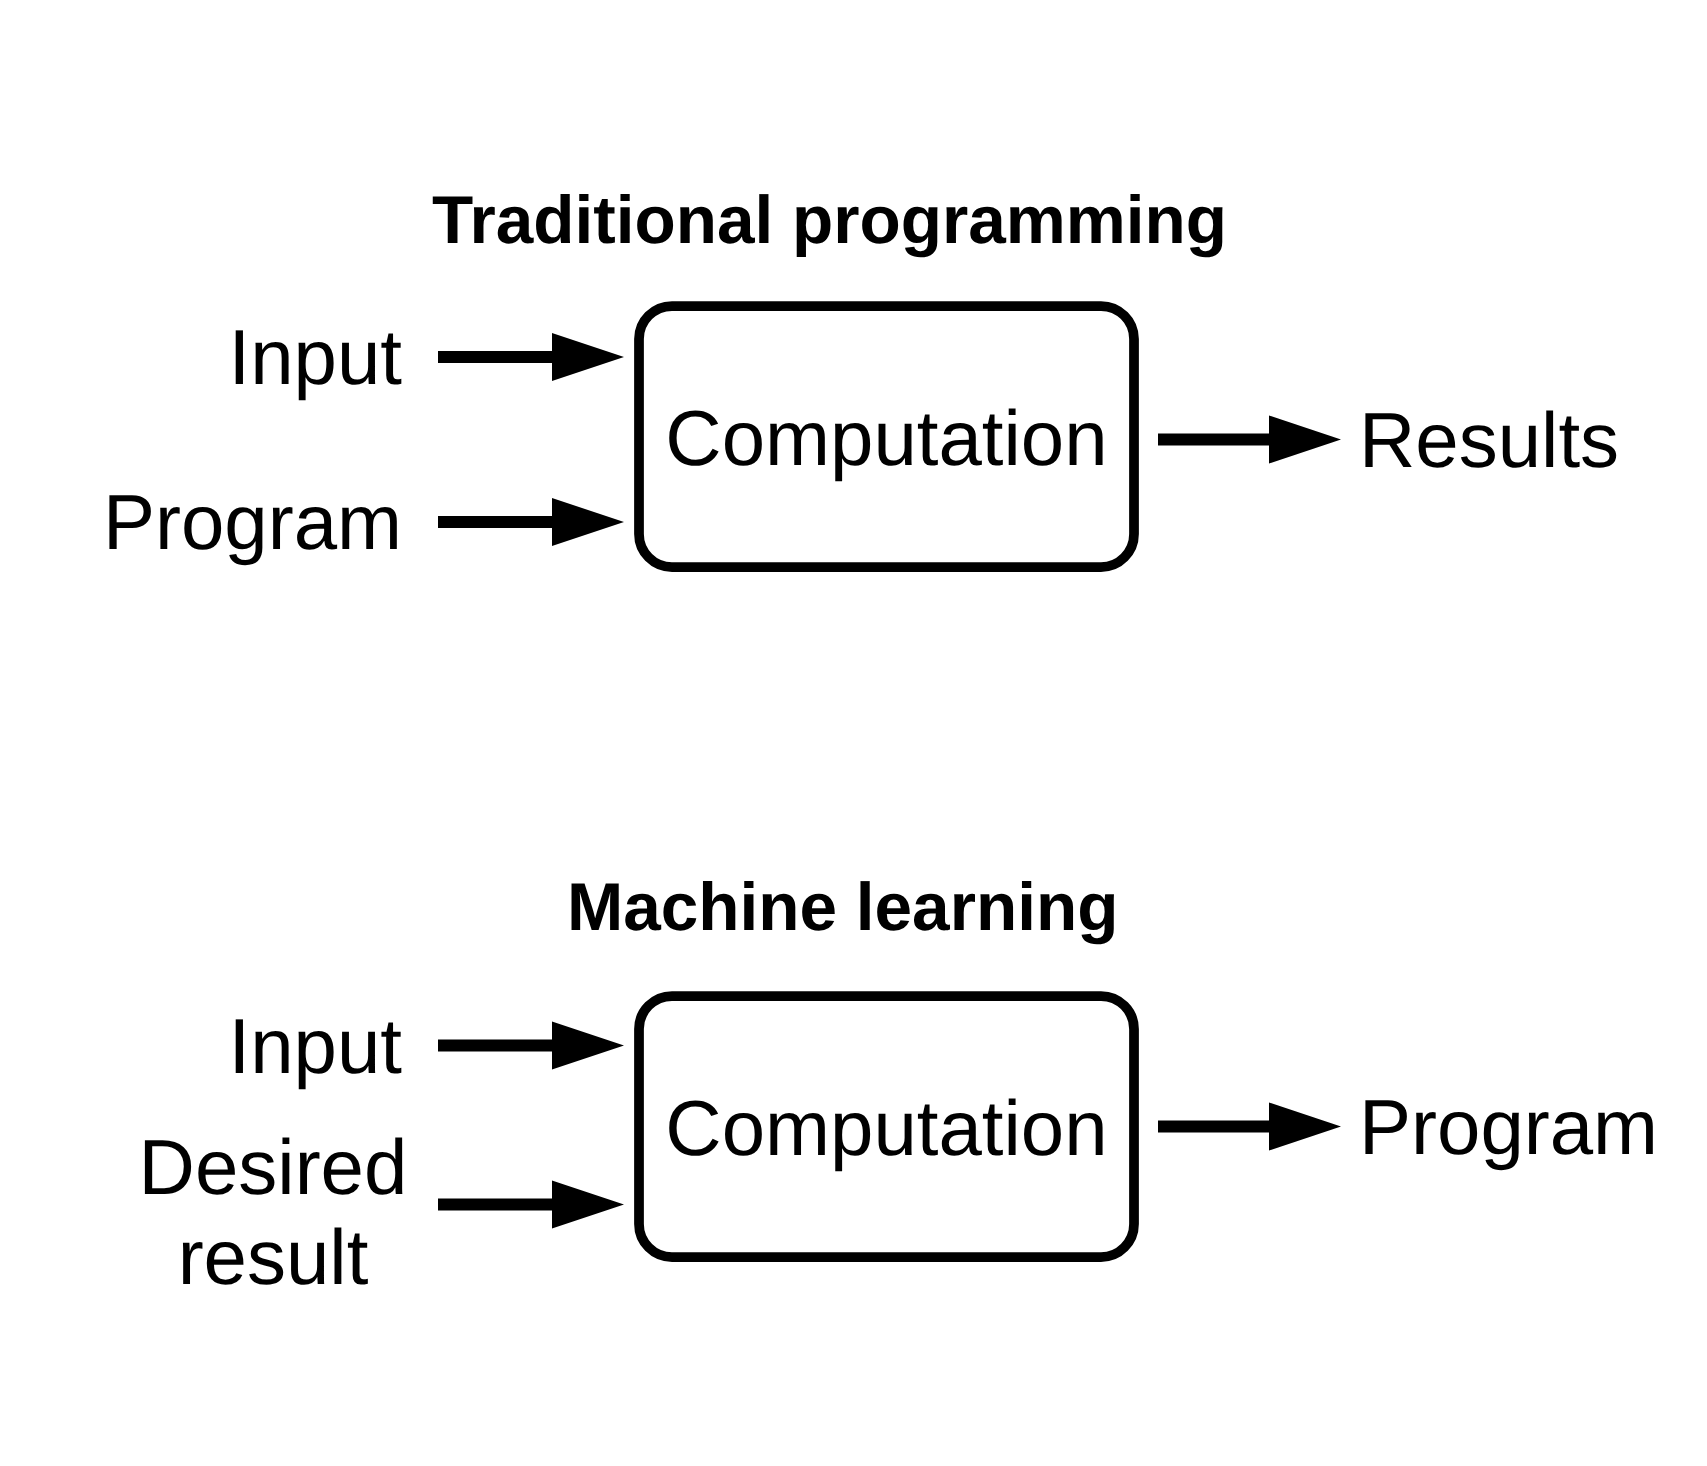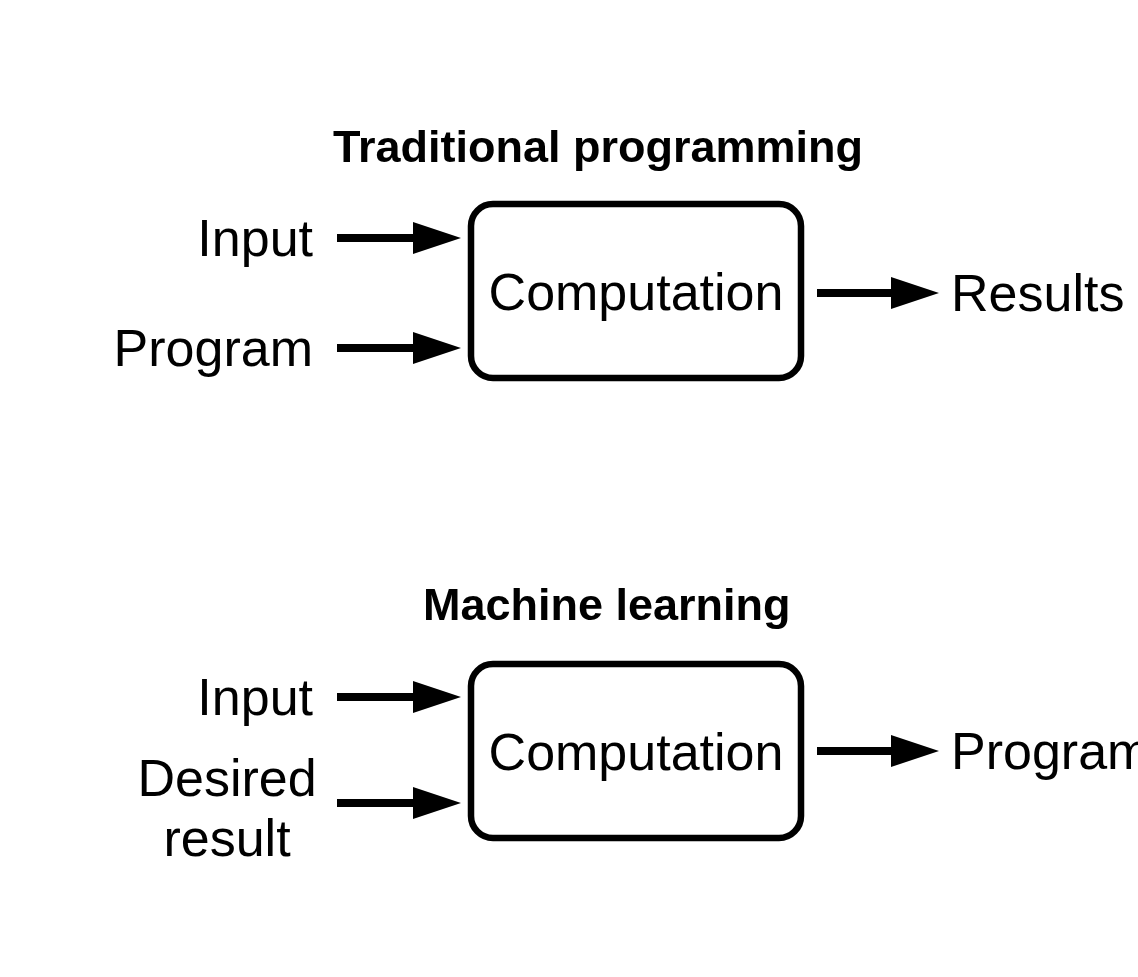--- a/index.html
+++ b/index.html
@@ -11,21 +11,20 @@
     width: 1138px;
     height: 977px;
     overflow: hidden;
     font-family: "Liberation Sans", sans-serif;
   }
   #diagram-root {
     position: relative;
     width: 938px;
     height: 977px;
     background: #ffffff;
-    padding-left: 45px;
   }
   svg#diagram-svg {
     display: block;
     width: 1138px;
     height: 977px;
   }
   .section-title {
     font-family: "Liberation Sans", sans-serif;
     font-weight: bold;
     font-size: 45px;

